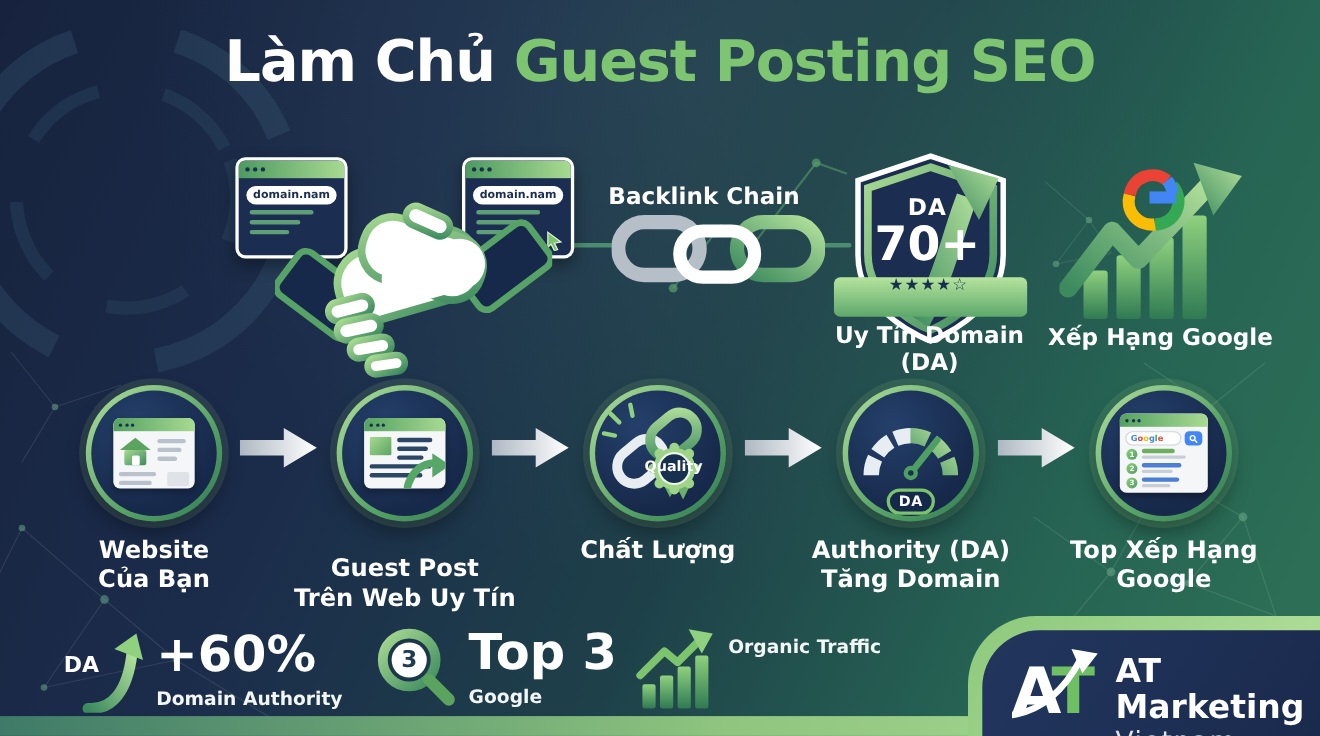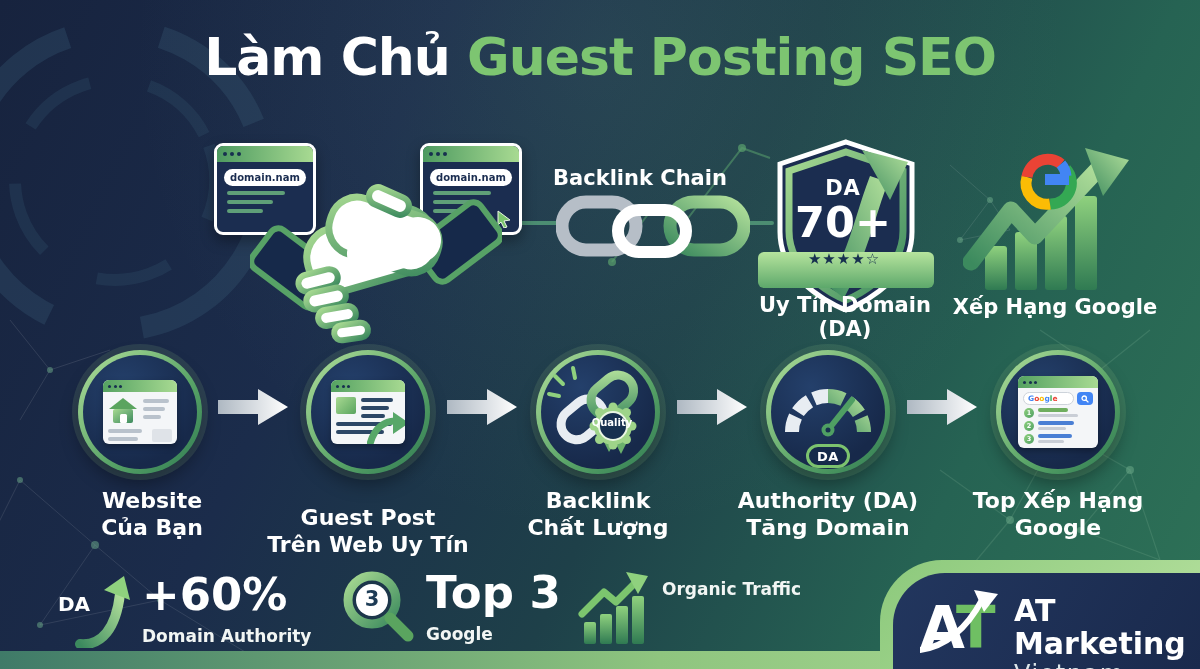--- a/index.html
+++ b/index.html
@@ -60,21 +60,21 @@
   .serp-btn{width:16px;height:13px;background:#4285f4;border-radius:4px;display:flex;align-items:center;justify-content:center;}
   .serp-row{display:flex;align-items:flex-start;gap:4px;margin:3px 6px 0;}
   .rank-dot{width:10px;height:10px;border-radius:50%;background:linear-gradient(135deg,#8fd17e,#4f9f63);
     color:#fff;font-size:6.5px;font-weight:700;display:flex;align-items:center;justify-content:center;flex:none;}
   .rbar{height:3.5px;border-radius:2px;}
   .rsub{height:2.5px;border-radius:2px;background:#c9ced6;margin-top:2.5px;}
 
   
   .da-pill{left:806px;top:444px;width:44px;height:24px;background:#15294a;border:3px solid #7cc36e;border-radius:13px;
     color:#fff;font-size:13px;font-weight:800;display:flex;align-items:center;justify-content:center;z-index:3;letter-spacing:.5px;}
-  .quality-label{left:586px;top:417px;width:52px;text-align:center;color:#fff;font-size:10px;font-weight:700;z-index:4;}
+  .quality-label{left:586px;top:417px;width:52px;text-align:center;color:#fff;font-size:13px;font-weight:700;z-index:4;}
 
   
   .stat-val{color:#fff;font-size:45px;font-weight:800;line-height:1;}
   .stat-cap{color:#f2f6f4;font-size:17px;font-weight:700;margin-top:9px;}
   .stat-da{left:58px;top:592px;color:#fff;font-size:20px;font-weight:800;z-index:2;}
   .lens-num{left:355px;top:587px;width:34px;text-align:center;color:#1d3b55;font-size:21px;font-weight:800;z-index:3;}
 
   
   .band{left:0;top:651px;width:1200px;height:18px;background:linear-gradient(90deg,#3f7a68,#8fc57f 55%,#aedd96);z-index:4;}
   .brand-outer{left:880px;top:560px;width:320px;height:109px;border-top-left-radius:62px;
@@ -262,21 +262,21 @@
         <div style="display:flex;gap:4px;padding:4px 5px 0;">
           <div style="flex:1;">
             <div class="gline" style="width:34px;"></div>
             <div class="gline" style="width:30px;margin-top:4px;"></div>
           </div>
           <div style="width:20px;height:13px;background:#dfe3e8;border-radius:2px;"></div>
         </div>
       </div>
     </div>
   </div>
-  <div class="abs step-label" style="left:37px;top:488px;">
+  <div class="abs step-label" style="left:25px;top:488px;">
     <div>Website</div>
     <div>Của Bạn</div>
   </div>
 
   <svg class="abs" style="left:218px;top:387px;z-index:1;" width="72" height="40" viewBox="0 0 72 40">
     <polygon points="0,13 40,13 40,2 70,20 40,38 40,27 0,27" fill="url(#gWhiteArrow)"></polygon>
   </svg>
 
   <div class="abs ring" style="left:306px;top:350px;">
     <div class="disc">
@@ -337,21 +337,20 @@
               <circle cx="13.5" cy="-13.5" r="4.5"></circle>
               <circle cx="-13.5" cy="-13.5" r="4.5"></circle>
           </g>
           <circle cx="0" cy="0" r="14" fill="#17304f" stroke="#eaf6e3" stroke-width="2"></circle>
         </g>
       </svg>
     </div>
   </div>
   <div class="abs quality-label">Quality</div>
   <div class="abs step-label" style="left:483px;top:488px;">
-    <div>Backlink</div>
     <div>Chất Lượng</div>
   </div>
 
   <svg class="abs" style="left:677px;top:387px;z-index:1;" width="72" height="40" viewBox="0 0 72 40">
     <polygon points="0,13 40,13 40,2 70,20 40,38 40,27 0,27" fill="url(#gWhiteArrow)"></polygon>
   </svg>
 
   <div class="abs ring" style="left:766px;top:350px;">
     <div class="disc">
       <svg width="96" height="84" viewBox="0 0 96 84">

